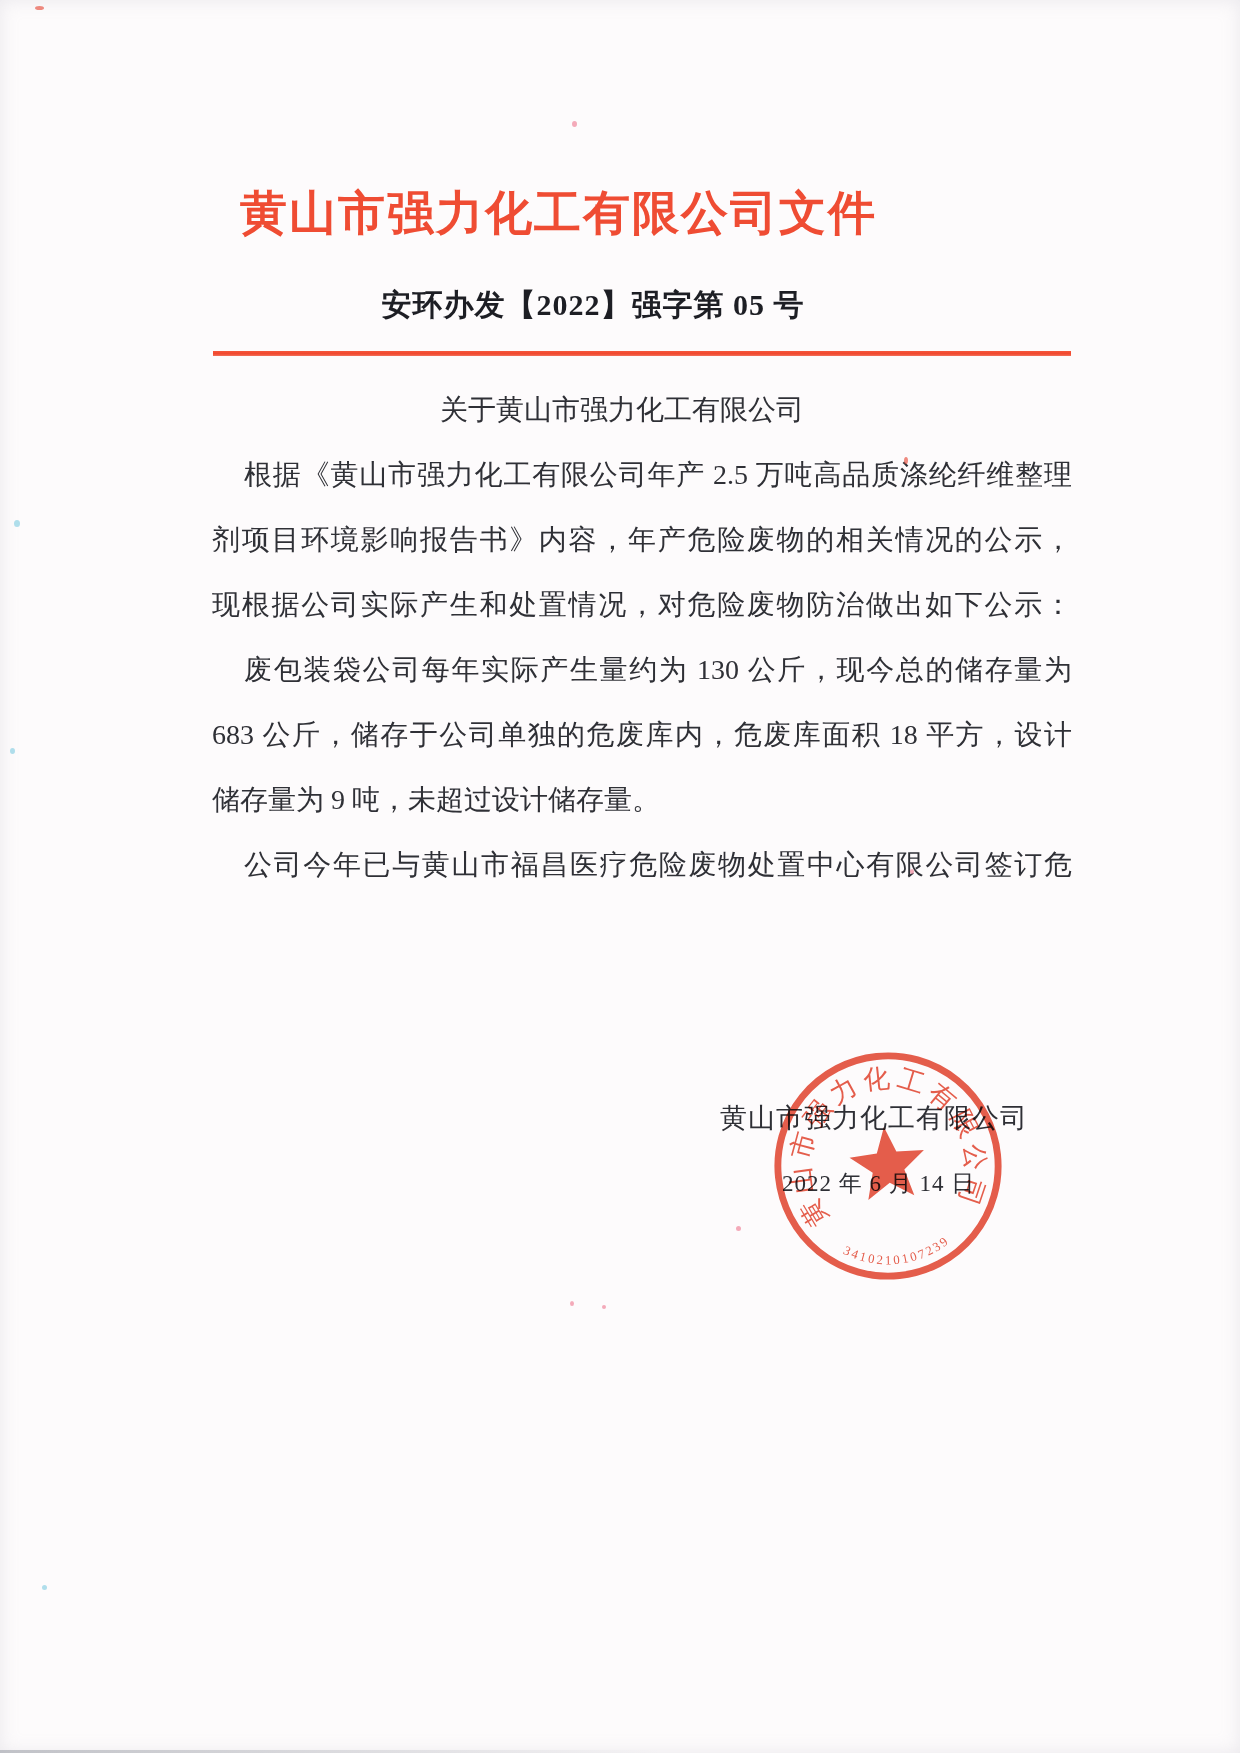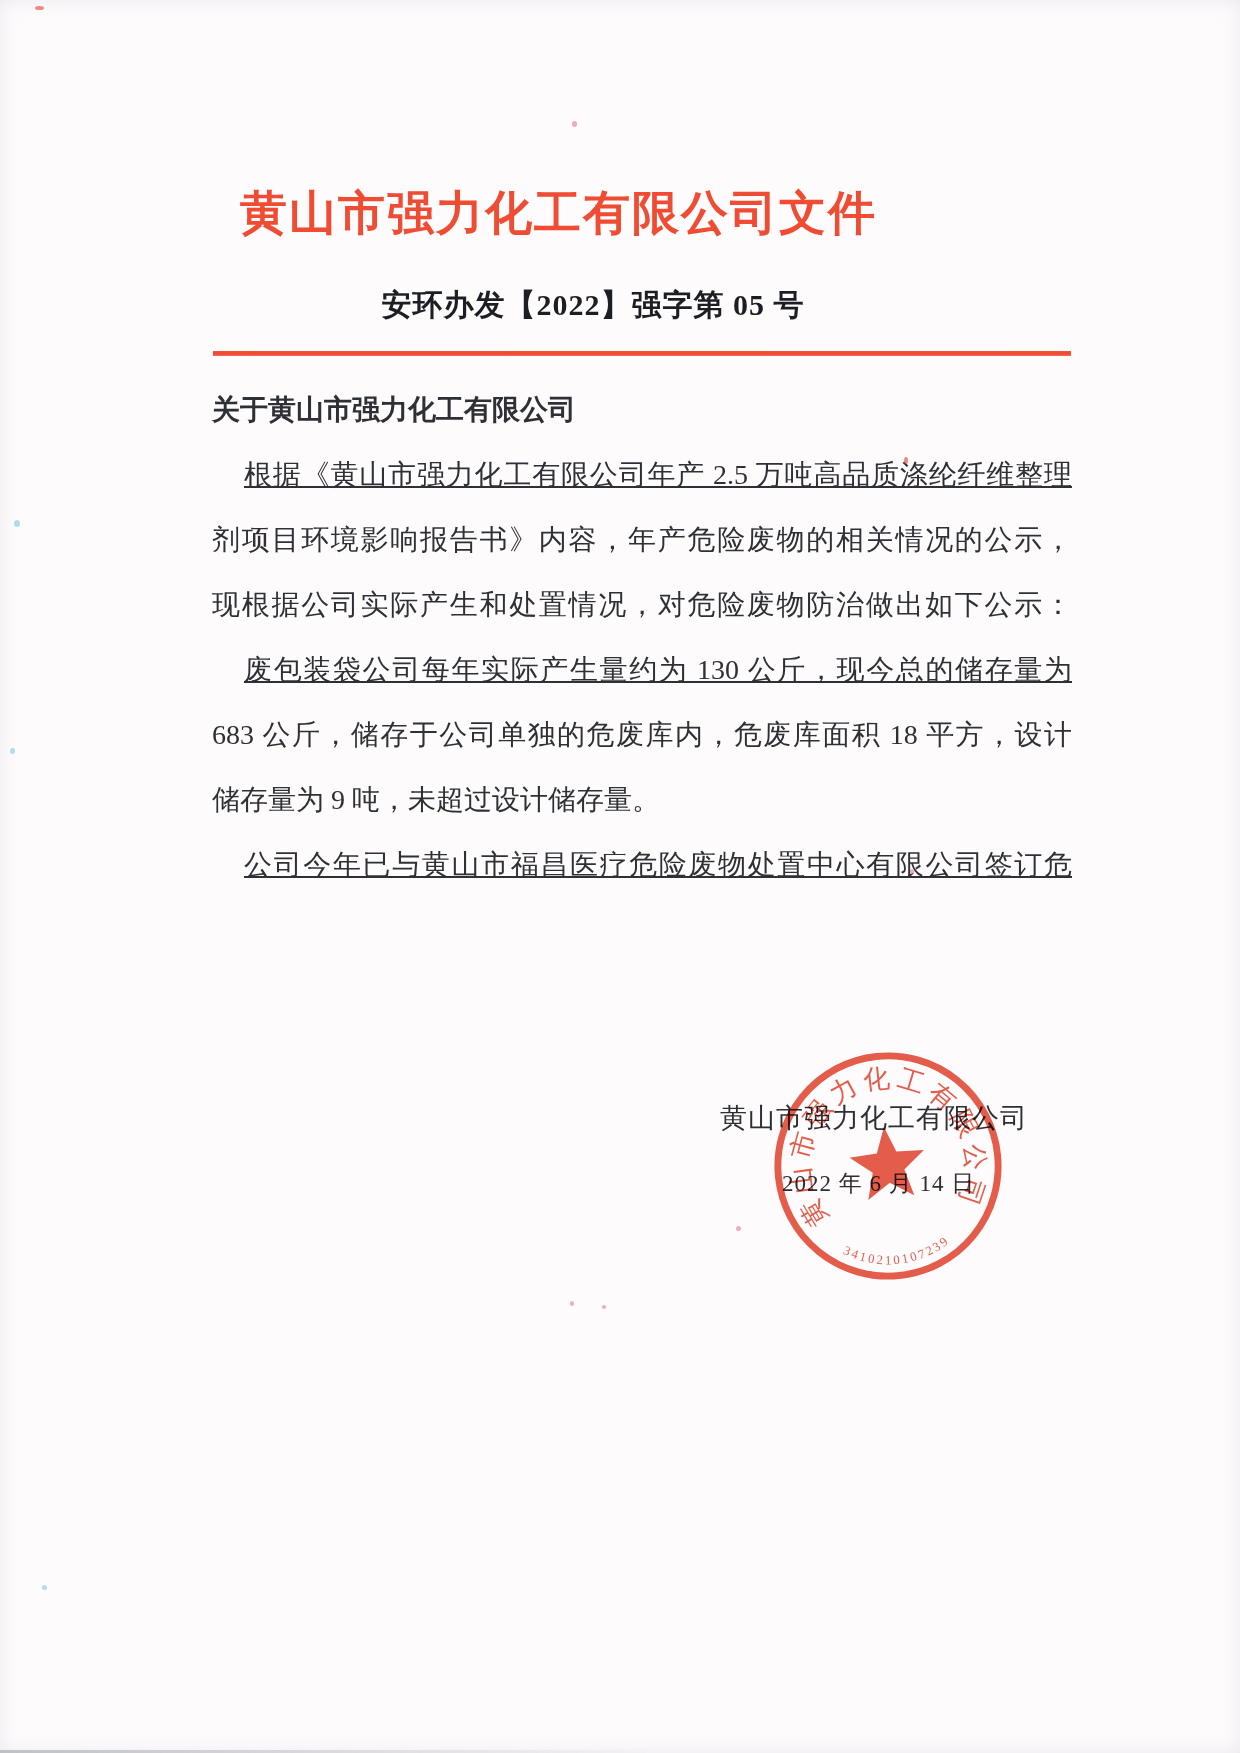--- a/index.html
+++ b/index.html
@@ -66,30 +66,30 @@
     width: 860px;
     font-size: 28px;
     color: #2f3036;
   }
   .line {
     height: 65px;
     line-height: 65px;
     white-space: nowrap;
   }
   .line.subject {
+    text-align: center;
     padding-right: 40px;
     white-space: nowrap;
-    font-weight: bold;
   }
   .line.jf {
     white-space: normal;
     text-align: justify;
     text-align-last: justify;
   }
-  .line.ind { text-indent: 32px; text-decoration: underline; }
+  .line.ind { text-indent: 32px; }
 
   
   .sig-company {
     position: absolute;
     top: 1100px;
     left: 720px;
     font-size: 27px;
     letter-spacing: 1px;
     color: #2e2f35;
     white-space: nowrap;

